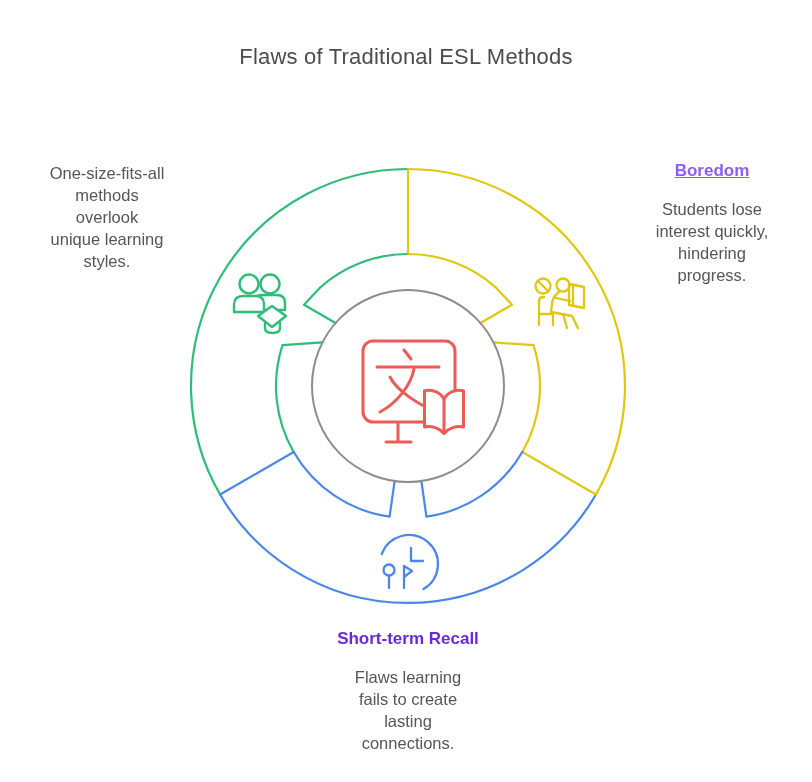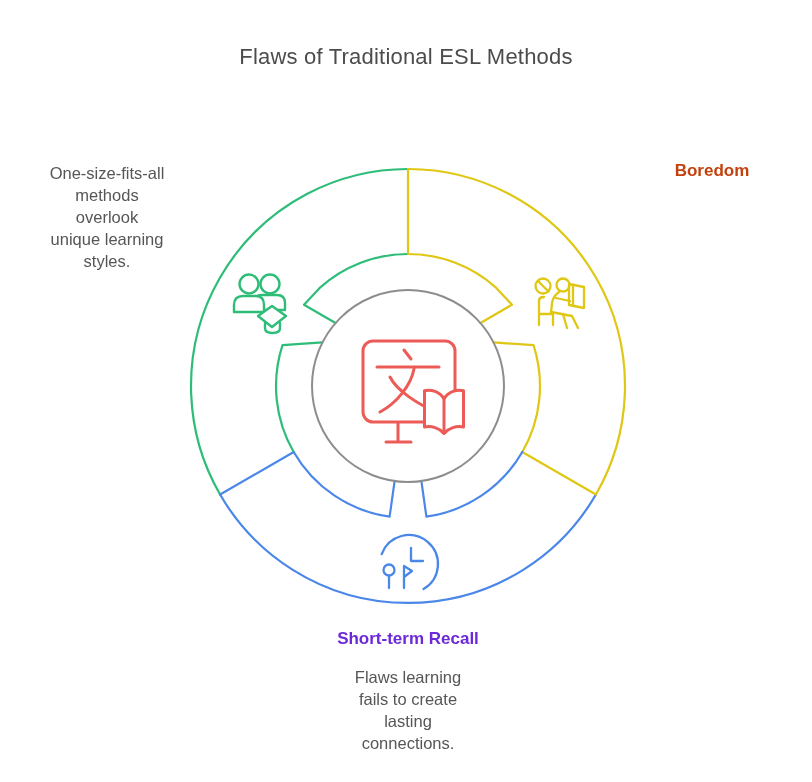--- a/index.html
+++ b/index.html
@@ -10,21 +10,21 @@
   .title{
     position:absolute;top:44px;left:0;width:812px;text-align:center;
     font-size:22px;font-weight:normal;color:#4C4C4C;letter-spacing:.2px;
   }
   .label-block{position:absolute;text-align:center;}
   .label-block h3{margin:0;font-size:17px;font-weight:bold;line-height:1.3;}
   .label-block p{margin:17px;font-size:16.5px;line-height:1.33;color:#565656;}
   .lb-left{top:146px;left:32px;width:150px;}
   .lb-left h3{width:130px;margin:0 auto 2px;color:#2EBD78;}
   .lb-right{top:160px;left:637px;width:150px;}
-  .lb-right h3{margin-bottom:9px;color:#c2410c;}
+  .lb-right h3{margin-bottom:9px;color:#8b5cf6;text-decoration:underline;}
   .lb-bottom{top:628px;left:328px;width:160px;}
   .lb-bottom h3{margin-bottom:10px;color:#6d28d9;}
   svg{position:absolute;top:0;left:0;}
 </style>
 </head>
 <body>
 
 <div id="canvas">
 
   <div class="title">Flaws of Traditional ESL Methods</div>
@@ -100,20 +100,21 @@
       <path d="M 404,588 V 566 L 412,571 L 404,577"></path>
     </g>
   </svg>
 
   <div class="label-block lb-left">
     <p>One-size-fits-all methods overlook unique learning styles.</p>
   </div>
 
   <div class="label-block lb-right">
     <h3>Boredom</h3>
+    <p>Students lose interest quickly, hindering progress.</p>
   </div>
 
   <div class="label-block lb-bottom">
     <h3>Short-term Recall</h3>
     <p>Flaws learning fails to create lasting connections.</p>
   </div>
 
 </div>
 
 </body></html>

